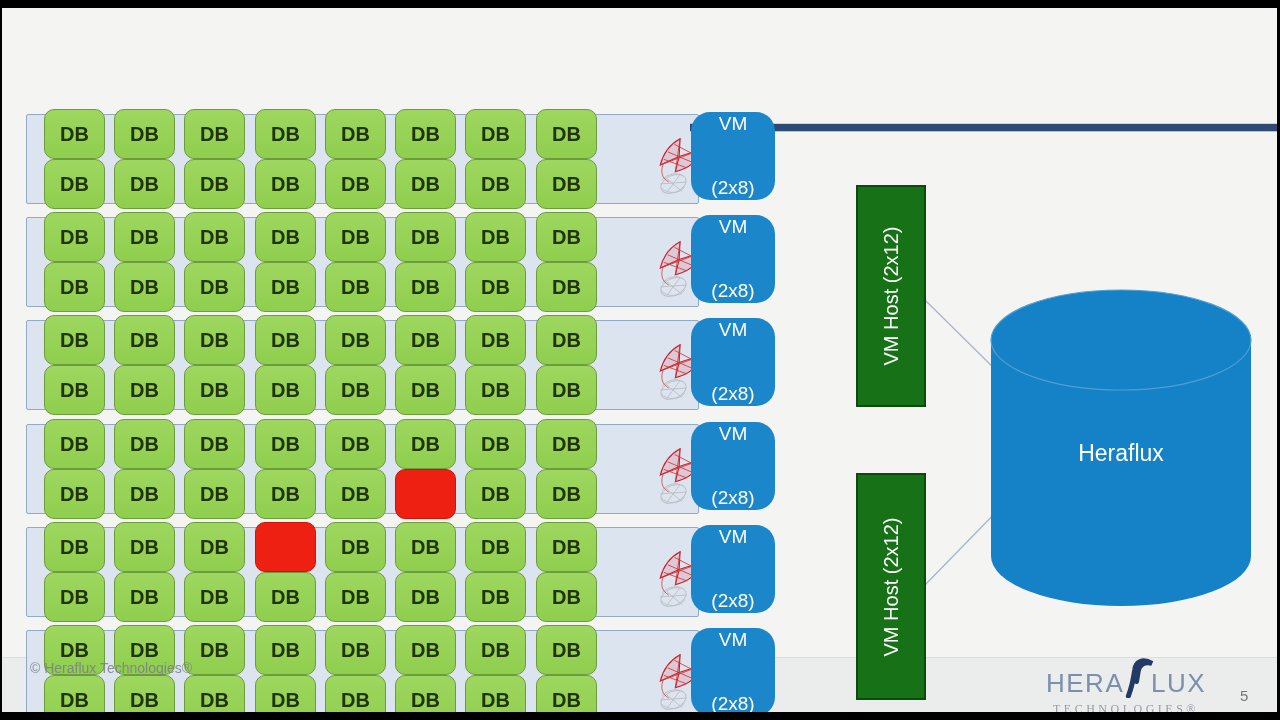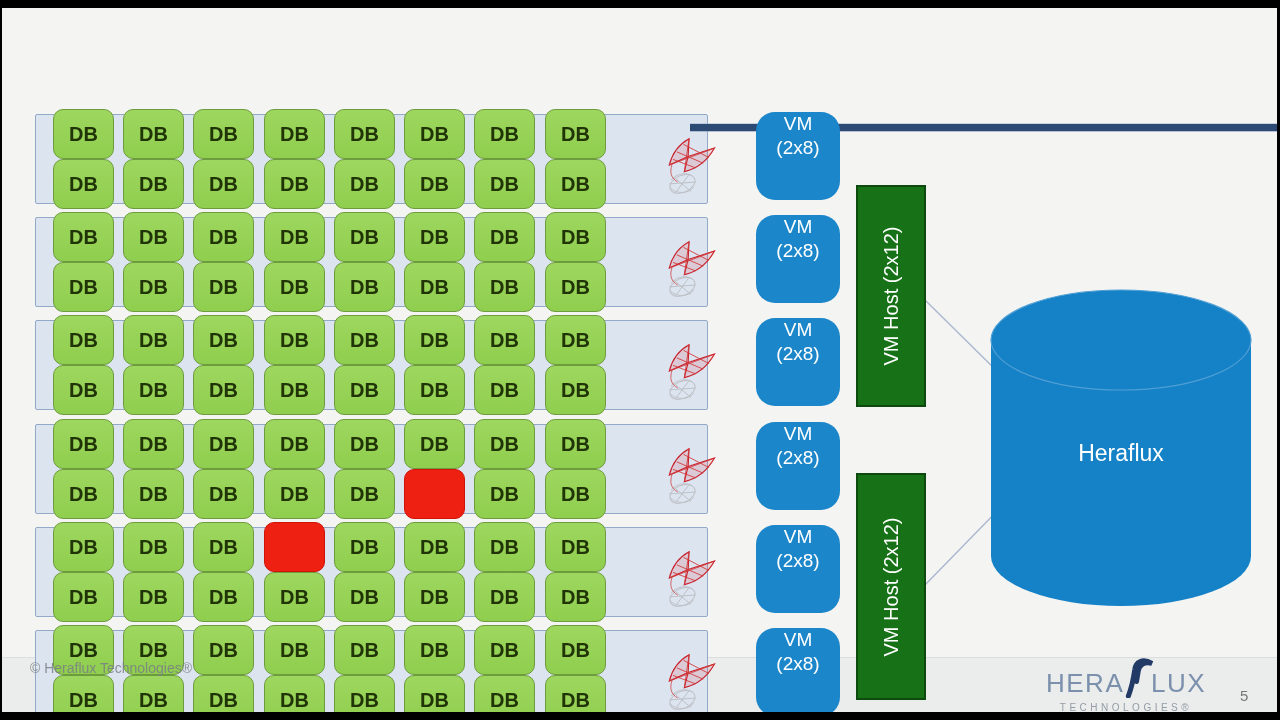--- a/index.html
+++ b/index.html
@@ -20,55 +20,55 @@
 
   
   #footer-band{position:absolute;left:0;top:649px;width:1280px;height:63px;
                background:#ebecec;border-top:1px solid #dcdddd;z-index:1;}
 
   
   #bus-line{position:absolute;left:688px;top:116px;width:589px;height:7px;
             background:var(--navy-line);box-shadow:0 1px 0 rgba(140,160,190,.6),0 -1px 0 rgba(140,160,190,.4);z-index:4;}
 
   
-  .pool{position:absolute;left:33px;width:671px;height:88px;background:var(--container-fill);
+  .pool{position:absolute;left:24px;width:671px;height:88px;background:var(--container-fill);
         border:1.5px solid var(--container-border);border-radius:2px;z-index:3;}
   .db-box{position:absolute;width:61px;height:50px;border-radius:10px;
           background:linear-gradient(180deg,#9ed75f,var(--db-green));
           border:1.5px solid var(--db-green-border);
           display:flex;align-items:center;justify-content:center;
           font-size:20px;font-weight:600;color:#203407;box-sizing:border-box;}
   .db-box.red{background:var(--alert-red);border-color:#cf1509;}
   .sql-icon{position:absolute;left:622px;top:18px;width:64px;height:66px;}
 
   
-  .vm-box{position:absolute;left:754px;width:84px;height:88px;border-radius:19px;
+  .vm-box{position:absolute;left:689px;width:84px;height:88px;border-radius:19px;
           background:var(--vm-blue);z-index:6;display:flex;flex-direction:column;
-          align-items:center;justify-content:flex-start;color:#fff;line-height:24px;font-size:19px;}
+          align-items:center;justify-content:space-between;color:#fff;line-height:24px;font-size:19px;}
 
   
   .host-box{position:absolute;left:854px;width:70px;background:var(--host-green);
             border:2px solid #0d4a0d;z-index:6;box-sizing:border-box;}
   .host-label{position:absolute;top:50%;left:50%;transform:translate(-50%,-50%) rotate(-90deg);
               white-space:nowrap;color:#fff;font-size:20px;}
 
   
   #connector-layer{position:absolute;left:0;top:0;width:1280px;height:720px;z-index:5;pointer-events:none;}
   #storage{position:absolute;left:988px;top:281px;width:262px;height:318px;z-index:6;}
   #storage-text{position:absolute;left:0;top:150px;width:262px;text-align:center;color:#fff;
                 font-size:23px;line-height:29px;}
 
   
   #copyright{position:absolute;left:28px;top:652px;font-size:14px;color:rgba(122,127,132,.85);z-index:8;}
   #page-number{position:absolute;left:1238px;top:679px;font-size:15px;color:#757779;z-index:8;}
   #logo{position:absolute;left:1044px;top:658px;width:160px;z-index:8;text-align:center;}
   #logo-row{display:flex;align-items:center;justify-content:center;height:34px;}
   .logo-word{font-size:26px;letter-spacing:1.5px;color:var(--logo-gray-blue);font-weight:500;}
   #logo-f{width:34px;height:42px;margin:-12px -4px 0 -2px;}
-  #logo-sub{font-size:10px;letter-spacing:3.5px;color:#939da7;margin-top:2px;}
+  #logo-sub{font-size:12px;letter-spacing:3.5px;color:#939da7;margin-top:2px;font-family:Liberation Serif, serif;}
 </style>
 </head>
 <body>
 
 <div id="frame">
   <div id="slide">
 
 
     <div id="footer-band"></div>
 

